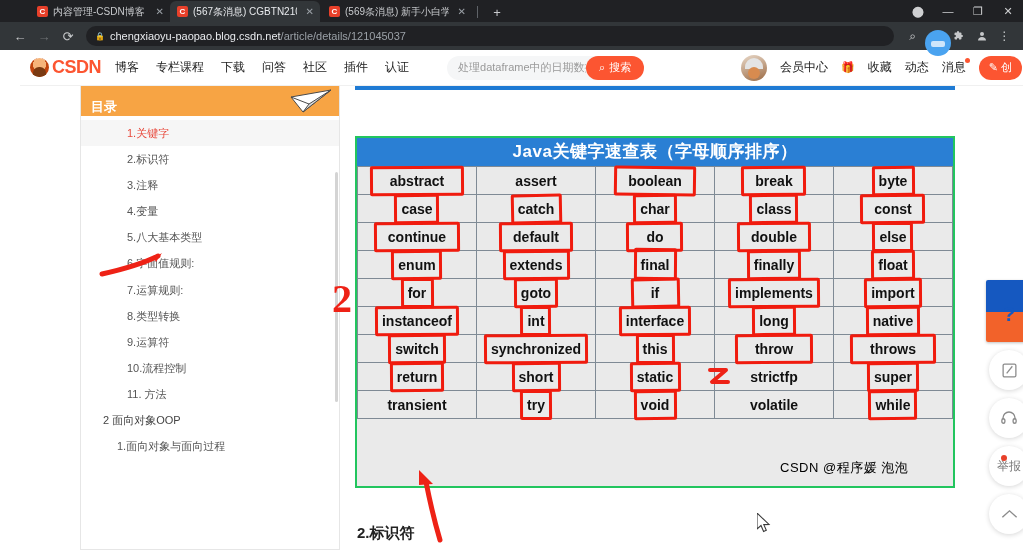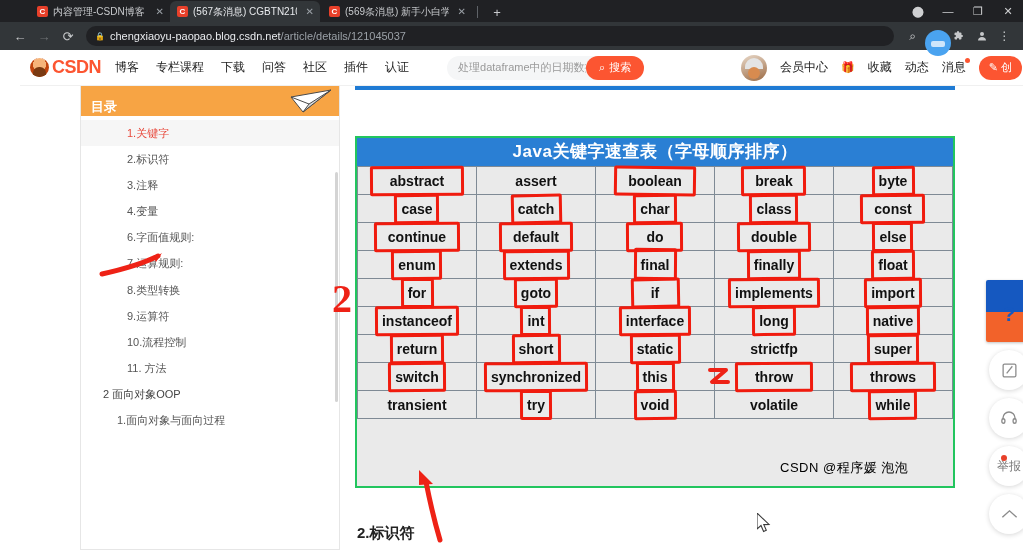--- a/index.html
+++ b/index.html
@@ -340,20 +340,21 @@
           <polygon points="2,9 42,2 14,24" fill="#ffffff" stroke="#4a4a4a" stroke-width="1"></polygon>
           <polygon points="14,24 42,2 20,16" fill="#d9d9d9" stroke="#4a4a4a" stroke-width="1"></polygon>
           <line x1="2" y1="9" x2="20" y2="16" stroke="#4a4a4a" stroke-width="1"></line>
         </svg>
       </div>
       <div class="toc-list">
         <div class="toc-item active">1.关键字</div>
         <div class="toc-item">2.标识符</div>
         <div class="toc-item">3.注释</div>
         <div class="toc-item">4.变量</div>
+        <div class="toc-item">5.八大基本类型</div>
         <div class="toc-item">6.字面值规则:</div>
         <div class="toc-item">7.运算规则:</div>
         <div class="toc-item">8.类型转换</div>
         <div class="toc-item">9.运算符</div>
         <div class="toc-item">10.流程控制</div>
         <div class="toc-item">11. 方法</div>
         <div class="toc-item lvl1">2 面向对象OOP</div>
         <div class="toc-item lvl3">1.面向对象与面向过程</div>
       </div>
       <div class="toc-scroll"></div>
@@ -399,32 +400,32 @@
           <td class="mk sh"><span class="kw">import</span></td>
         </tr>
         <tr>
           <td class="mk sh"><span class="kw">instanceof</span></td>
           <td class="mk sh"><span class="kw">int</span></td>
           <td class="mk sh"><span class="kw">interface</span></td>
           <td class="mk sh"><span class="kw">long</span></td>
           <td class="mk sh"><span class="kw">native</span></td>
         </tr>
         <tr>
+          <td class="mk sh"><span class="kw">switch</span></td>
+          <td class="mk sh"><span class="kw">synchronized</span></td>
+          <td class="mk sh"><span class="kw">this</span></td>
+          <td class="mk wd"><span class="kw">throw</span></td>
+          <td class="mk wd"><span class="kw">throws</span></td>
+        </tr>
+        <tr>
           <td class="mk sh"><span class="kw">return</span></td>
           <td class="mk sh"><span class="kw">short</span></td>
           <td class="mk sh"><span class="kw">static</span></td>
           <td><span class="kw">strictfp</span></td>
           <td class="mk sh"><span class="kw">super</span></td>
-        </tr>
-        <tr>
-          <td class="mk sh"><span class="kw">switch</span></td>
-          <td class="mk sh"><span class="kw">synchronized</span></td>
-          <td class="mk sh"><span class="kw">this</span></td>
-          <td class="mk wd"><span class="kw">throw</span></td>
-          <td class="mk wd"><span class="kw">throws</span></td>
         </tr>
         <tr>
           <td><span class="kw">transient</span></td>
           <td class="mk sh"><span class="kw">try</span></td>
           <td class="mk sh"><span class="kw">void</span></td>
           <td><span class="kw">volatile</span></td>
           <td class="mk sh"><span class="kw">while</span></td>
         </tr>
       </tbody>
         </table>

